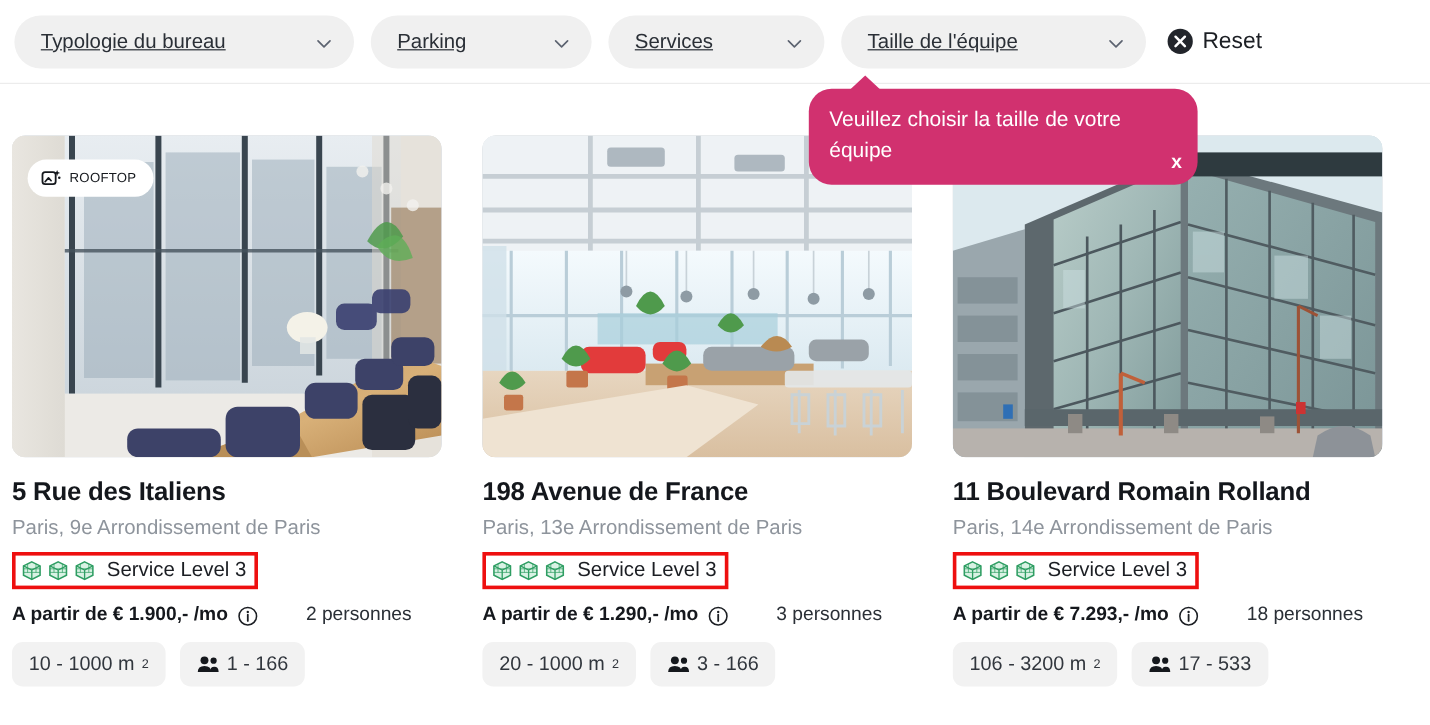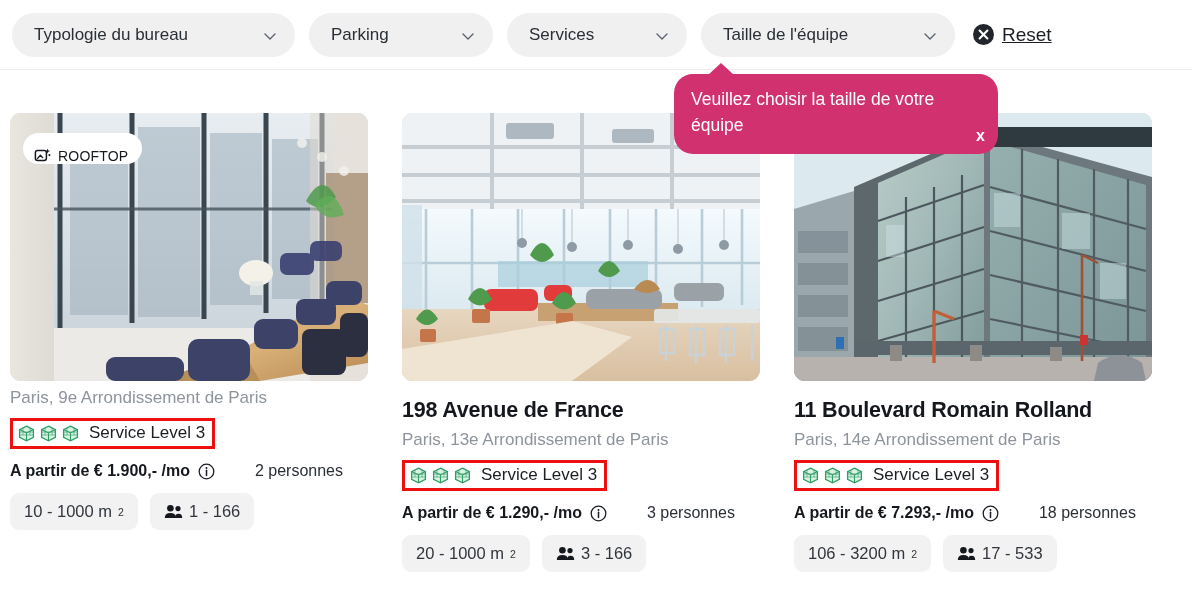--- a/index.html
+++ b/index.html
@@ -29,20 +29,21 @@
     display: flex;
     align-items: center;
     justify-content: space-between;
     padding: 0 18px 0 22px;
     color: #2a2f36;
     font-size: 17px;
     cursor: pointer;
     user-select: none;
     border: none;
     white-space: nowrap;
+    text-decoration: underline;
   }
   .filter-chip .chip-label { margin-right: 26px; }
   .chev {
     width: 14px; height: 14px;
     flex: 0 0 auto;
     color: #5c6370;
   }
   .chip-typologie { width: 283px; }
   .chip-parking   { width: 184px; justify-content: space-between; }
   .chip-services  { width: 180px; }
@@ -52,21 +53,20 @@
     display: flex;
     align-items: center;
     gap: 8px;
     background: none;
     border: none;
     cursor: pointer;
     padding: 0 4px;
     font-size: 19px;
     color: #1c1f24;
     font-family: inherit;
-    text-decoration: underline;
   }
   .reset-circle {
     width: 21px; height: 21px;
     border-radius: 50%;
     background: #22252b;
     display: flex;
     align-items: center;
     justify-content: center;
     flex: 0 0 auto;
   }
@@ -126,24 +126,24 @@
   }
   .card-media svg { display: block; width: 100%; height: 100%; }
 
   .rooftop-badge {
     position: absolute;
     left: 13px; top: 20px;
     height: 31px;
     background: #ffffff;
     border-radius: 16px;
     display: flex;
-    align-items: flex-end;
+    align-items: center;
     gap: 7px;
     padding: 0 14px 0 11px;
-    font-size: 14px;
+    font-size: 11px;
     letter-spacing: .2px;
     color: #15181d;
   }
 
   .card-title {
     margin-top: 17px;
     font-size: 21.5px;
     font-weight: 700;
     color: #14171c;
     letter-spacing: -.2px;
@@ -328,20 +328,21 @@
             <rect x="1.4" y="3.4" width="11" height="10" rx="2.2" fill="none" stroke="#15181d" stroke-width="1.5"></rect>
             <path d="M3.6 11.4 L6.4 8.2 L8.6 10.6" fill="none" stroke="#15181d" stroke-width="1.4" stroke-linecap="round" stroke-linejoin="round"></path>
             <path d="M13.6 1.6 L14.3 3.4 L16.1 4.1 L14.3 4.8 L13.6 6.6 L12.9 4.8 L11.1 4.1 L12.9 3.4 Z" fill="#15181d"></path>
             <circle cx="15.4" cy="8.1" r="1.05" fill="#15181d"></circle>
           </svg>
         </span>
         <span>ROOFTOP</span>
       </div>
     </div>
 
+    <div class="card-title">5 Rue des Italiens</div>
     <div class="card-sub">Paris, 9e Arrondissement de Paris</div>
 
     <div class="service-level">
       <span class="cubes">
         <span class="cube">
           <svg viewBox="0 0 17 17" width="17" height="17">
             <path d="M8.5 1.2 L15.4 4.6 L15.4 12.4 L8.5 15.8 L1.6 12.4 L1.6 4.6 Z" fill="#d9f2e4" stroke="#2f9e63" stroke-width="1.3"></path>
             <path d="M1.6 4.6 L8.5 8 L15.4 4.6 M8.5 8 L8.5 15.8" fill="none" stroke="#2f9e63" stroke-width="1.1"></path>
             <path d="M5 2.9 L5 10.2 M12 2.9 L12 10.2 M1.6 7 L15.4 7 M1.6 10 L15.4 10" stroke="#2f9e63" stroke-width=".8" opacity=".75" fill="none"></path>
           </svg>

